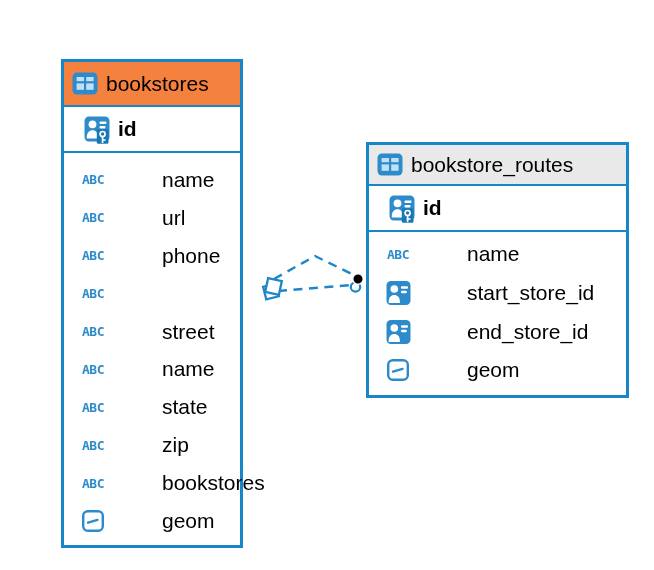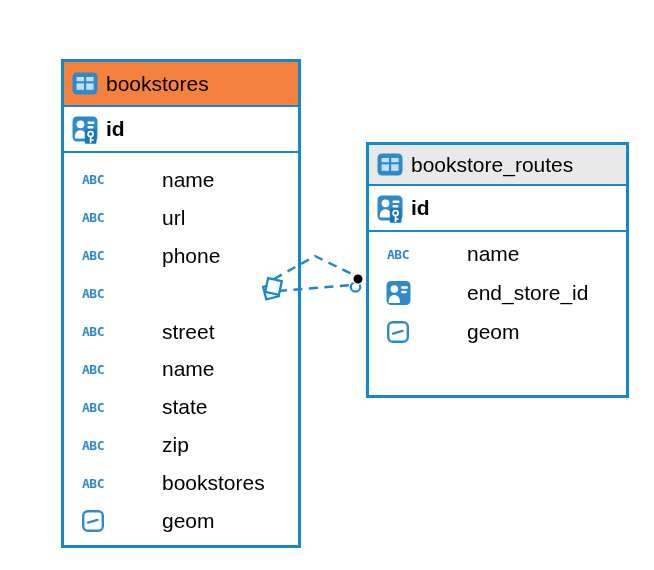--- a/index.html
+++ b/index.html
@@ -6,27 +6,27 @@
     --blue:#1787C9; --iconblue:#2E8BCB; --darkblue:#1878B5; --cell:#C2E0F4;
     --orange:#F5813E; --gray:#E9E9E9; --line:#1E87C8; --bg:#FFFFFF; --text:#000000;
   }
   html,body{margin:0;padding:0;}
   body{
     width:654px;height:570px;position:relative;overflow:hidden;
     background:var(--bg);
     font-family:"Liberation Sans",sans-serif;
   }
   .tbl{position:absolute;background:#fff;border:3.5px solid var(--blue);box-sizing:border-box;}
-  #table-bookstores{left:61px;top:59px;width:240px;height:489px;}
+  #table-bookstores{left:61px;top:59px;width:182px;height:489px;}
   #table-bookstore-routes{left:366px;top:142px;width:263px;height:256px;text-align:center;}
   .hdr{display:flex;align-items:center;padding-left:8px;gap:8px;border-bottom:2.5px solid var(--blue);}
   #table-bookstores .hdr{height:43px;background:var(--orange);}
   #table-bookstore-routes .hdr{height:39px;background:var(--gray);}
   .title{font-size:21px;color:var(--text);white-space:nowrap;}
-  .pkrow{display:flex;align-items:center;padding-left:6px;gap:6px;height:44px;border-bottom:2.5px solid var(--blue);}
+  .pkrow{display:flex;align-items:center;padding-left:18px;gap:6px;height:44px;border-bottom:2.5px solid var(--blue);}
   .pk-label{font-size:21px;font-weight:bold;color:var(--text);}
   .body{padding-top:8px;}
   #table-bookstore-routes .body{padding-top:3px;}
   .row{display:flex;align-items:center;padding-left:14px;gap:6px;height:37.9px;}
   #table-bookstore-routes .row{height:38.7px;}
   .icon-box{width:30px;flex:0 0 30px;display:flex;align-items:center;justify-content:center;}
   .hdr .icon-box{width:26px;flex:0 0 26px;}
   .lbl{font-size:21px;color:var(--text);white-space:nowrap;margin-left:48px;}
   .abc{font-family:"DejaVu Sans Mono",monospace;font-weight:bold;font-size:13px;
        color:var(--iconblue);letter-spacing:-0.5px;line-height:1;}
@@ -174,20 +174,32 @@
       <div class="row">
         <span class="icon-box">
           <svg width="25" height="24" viewBox="0 0 25 24">
     <rect x="0.5" y="0" width="24" height="24" rx="4.5" fill="#2E8BCB"></rect>
     <circle cx="8.3" cy="8" r="3.8" fill="#fff"></circle>
     <path d="M2.7 20.4 c0-4 2.5-6.3 5.6-6.3 s5.6 2.3 5.6 6.3 v1.6 h-11.2 z" fill="#fff"></path>
     <rect x="15" y="5.2" width="7" height="2.5" rx="1" fill="#fff"></rect>
     <rect x="15" y="9.8" width="5.8" height="2.5" rx="1" fill="#fff"></rect>
           </svg>
         </span>
+        <span class="lbl">start_store_id</span>
+      </div>
+      <div class="row">
+        <span class="icon-box">
+          <svg width="25" height="24" viewBox="0 0 25 24">
+    <rect x="0.5" y="0" width="24" height="24" rx="4.5" fill="#2E8BCB"></rect>
+    <circle cx="8.3" cy="8" r="3.8" fill="#fff"></circle>
+    <path d="M2.7 20.4 c0-4 2.5-6.3 5.6-6.3 s5.6 2.3 5.6 6.3 v1.6 h-11.2 z" fill="#fff"></path>
+    <rect x="15" y="5.2" width="7" height="2.5" rx="1" fill="#fff"></rect>
+    <rect x="15" y="9.8" width="5.8" height="2.5" rx="1" fill="#fff"></rect>
+          </svg>
+        </span>
         <span class="lbl">end_store_id</span>
       </div>
       <div class="row">
         <span class="icon-box">
           <svg width="22" height="22" viewBox="0 0 22 22">
     <rect x="1.2" y="1.2" width="19.6" height="19.6" rx="4.5" fill="none" stroke="#2E8BCB" stroke-width="2.4"></rect>
     <line x1="6" y1="12.6" x2="15.5" y2="9.9" stroke="#2E8BCB" stroke-width="2.4" stroke-linecap="round"></line>
           </svg>
         </span>
         <span class="lbl">geom</span>

